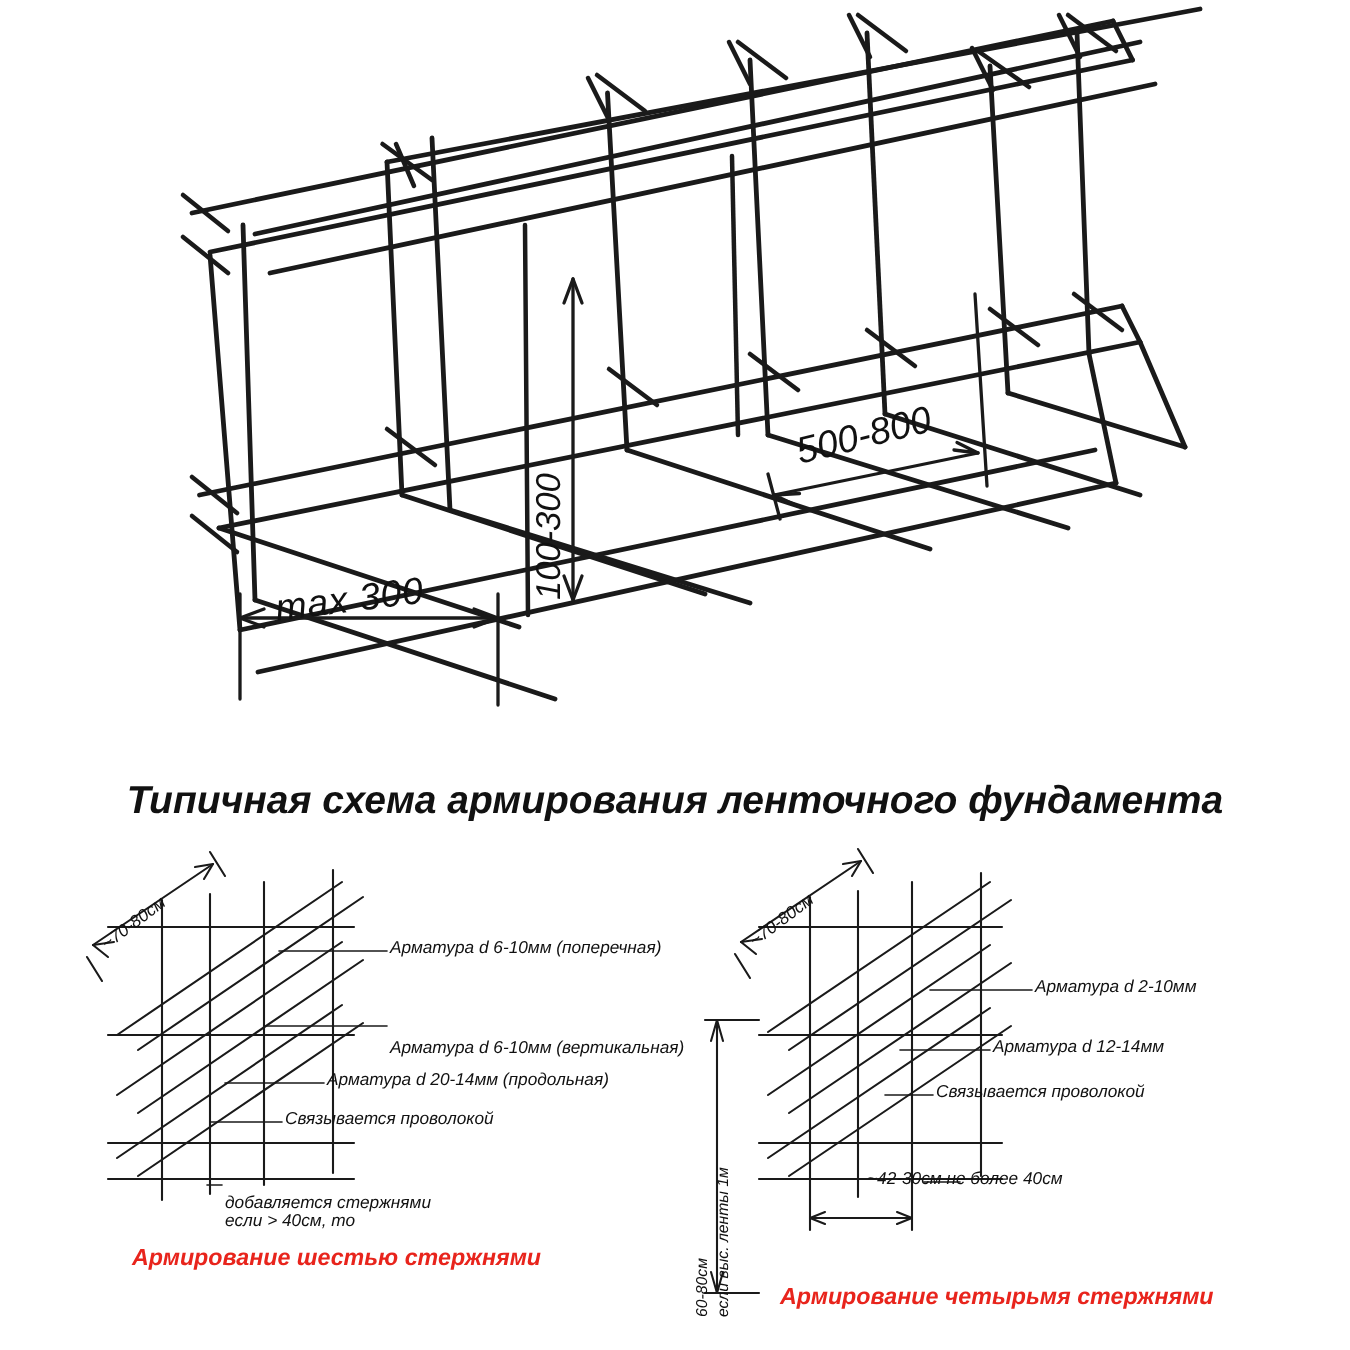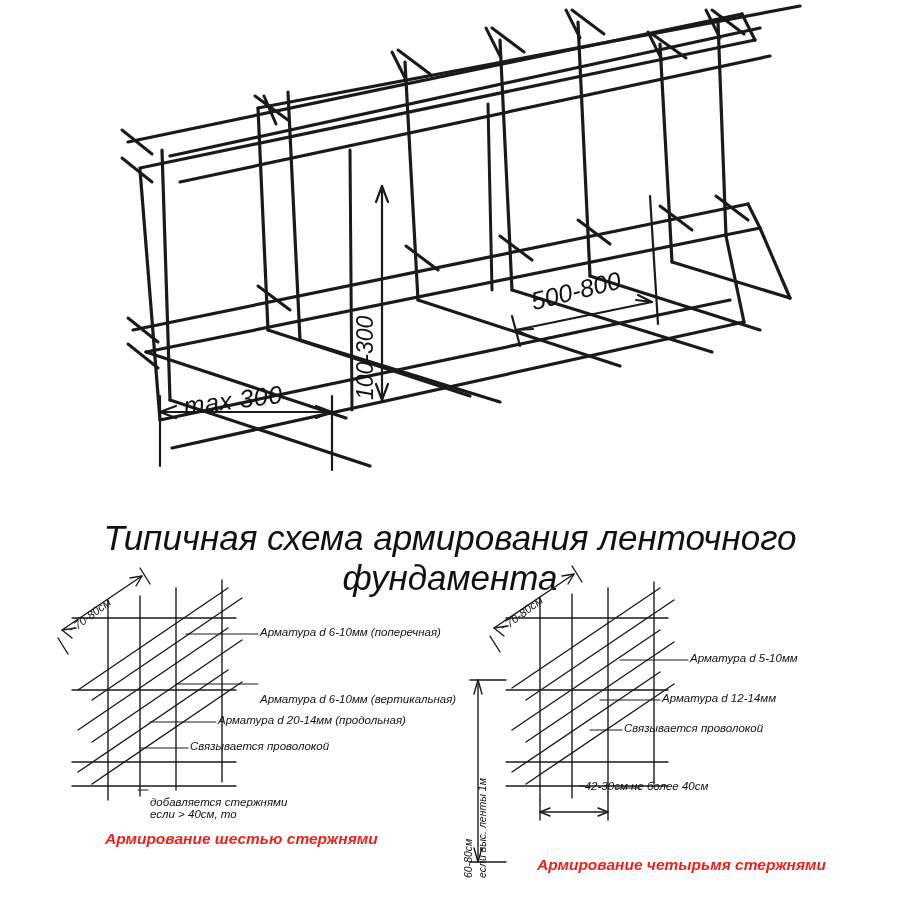--- a/index.html
+++ b/index.html
@@ -40,23 +40,23 @@
     font-size:23px;font-style:italic;
     transform:rotate(-90deg);
     transform-origin:left top;
   }
 
   
   .caption{
     position:absolute;
     left:0;top:518px;width:900px;
     text-align:center;
-    font-size:35px;
+    font-size:26px;
     font-style:italic;
-    font-weight:normal;
+    font-weight:bold;
     color:#111;
   }
 
   
   .small{
     font-size:11.5px;
     font-style:italic;
     color:#111;
   }
   .tiny{
@@ -64,21 +64,20 @@
     font-style:italic;
     color:#111;
   }
   .red-title{
     position:absolute;
     font-size:15.5px;
     font-style:italic;
     font-weight:bold;
     color:#e8241c;
     white-space:nowrap;
-    margin-left:17px;
   }
 
   .rot-70l{
     transform:rotate(-37deg);
     transform-origin:left top;
   }
   .rot-vert{
     transform:rotate(-90deg);
     transform-origin:left top;
   }
@@ -293,21 +292,21 @@
   <div class="lbl small rot-70l" style="left:66px;top:626px;">~70-80см</div>
   <div class="lbl small" style="left:260px;top:626px;">Арматура d 6-10мм (поперечная)</div>
   <div class="lbl small" style="left:260px;top:676px;margin-top:17px;">Арматура d 6-10мм (вертикальная)</div>
   <div class="lbl small" style="left:218px;top:714px;">Арматура d 20-14мм (продольная)</div>
   <div class="lbl small" style="left:190px;top:740px;">Связывается проволокой</div>
   <div class="lbl small" style="left:150px;top:780px;margin-top:28px;">если &gt; 40см, то</div>
   <div class="lbl small" style="left:150px;top:796px;">добавляется стержнями</div>
   <div class="red-title" style="left:88px;top:830px;">Армирование шестью стержнями</div>
 
   <div class="lbl small rot-70l" style="left:498px;top:624px;">~70-80см</div>
-  <div class="lbl small" style="left:690px;top:652px;">Арматура d 5-10мм</div>
+  <div class="lbl small" style="left:690px;top:652px;">Арматура d 2-10мм</div>
   <div class="lbl small" style="left:662px;top:692px;">Арматура d 12-14мм</div>
   <div class="lbl small" style="left:624px;top:722px;">Связывается проволокой</div>
   <div class="lbl small" style="left:578px;top:780px;">~42-30см не более 40см</div>
   <div class="lbl tiny rot-vert" style="left:462px;top:878px;">60-80см</div>
   <div class="lbl tiny rot-vert" style="left:476px;top:878px;">если выс. ленты 1м</div>
   <div class="red-title" style="left:520px;top:856px;font-style:italic;">Армирование четырьмя стержнями</div>
 
 </div>
 
 </body></html>

